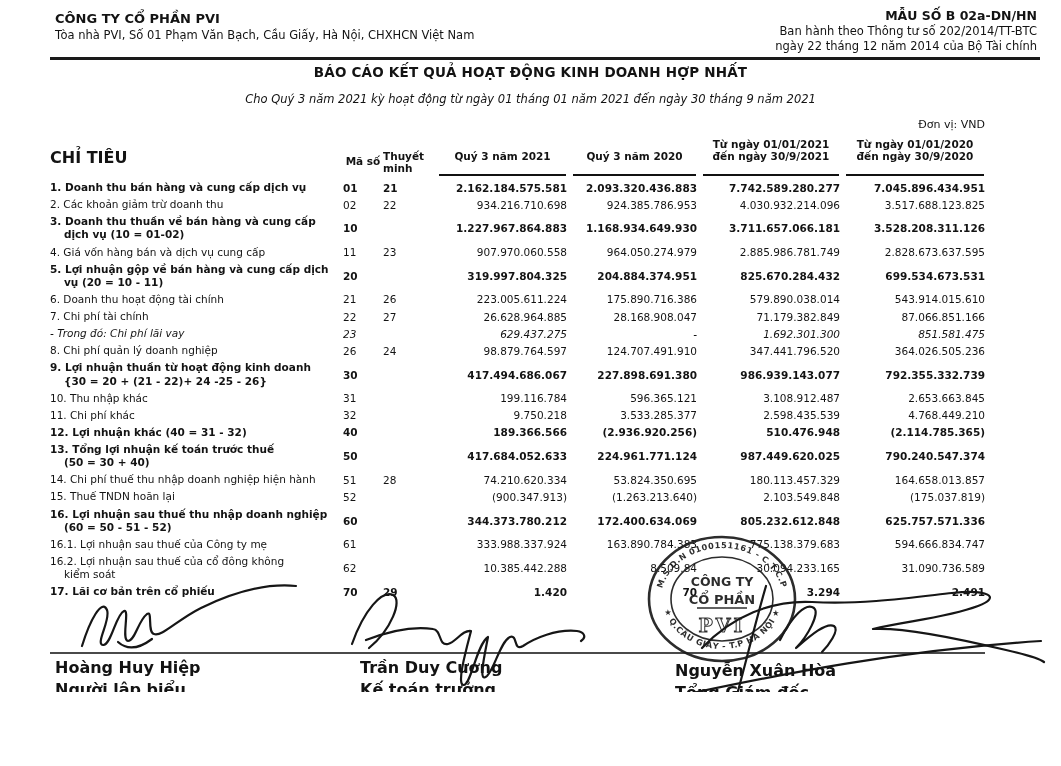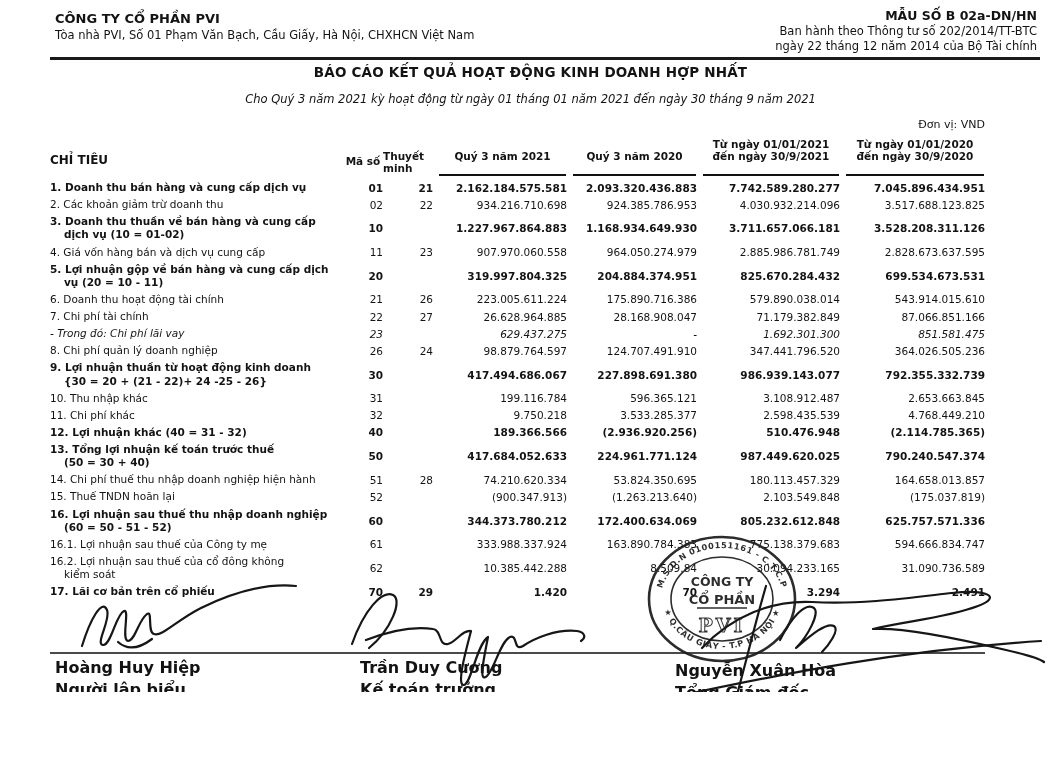--- a/index.html
+++ b/index.html
@@ -16,28 +16,28 @@
   .form-code{font-weight:bold;font-size:12.5px;}
   .form-line{font-size:11.5px;}
   .top-rule{position:absolute;left:50px;top:57px;width:990px;height:2.5px;background:#1a1a1a;}
   .report-title{position:absolute;left:0;top:64px;width:100%;text-align:center;font-weight:bold;font-size:13.5px;letter-spacing:.2px;}
   .report-subtitle{position:absolute;left:0;top:92px;width:100%;text-align:center;font-style:italic;font-size:11.5px;}
   .unit-line{position:absolute;right:76px;top:118px;font-size:11px;}
   
   .fin-table{position:absolute;left:50px;top:132px;width:935px;font-size:10.5px;}
   .trow,.thead{display:grid;grid-template-columns:293px 40px 50px 134px 130px 143px 145px;align-items:center;}
   .thead{align-items:end;padding-bottom:3px;min-height:44px;font-weight:bold;}
-  .h-label{padding-bottom:9px;font-size:12px;margin-top:6px;}
+  .h-label{padding-bottom:9px;font-size:16px;margin-top:6px;}
   .h-code{text-align:center;padding-bottom:9px;}
   .h-note{white-space:pre-line;line-height:1.15;padding-bottom:2px;}
   .h-num{text-align:center;white-space:pre-line;line-height:1.15;border-bottom:2px solid #111;
          margin-left:6px;margin-right:1px;padding-bottom:12px;}
   .trow{padding:2px 0;}
   .c-label{padding-left:14px;text-indent:-14px;white-space:pre-line;line-height:1.25;}
-  .c-code,.c-note{text-align:right;}
+  .c-code,.c-note{text-align:left;}
   .num{text-align:right;font-variant-numeric:tabular-nums;}
   .trow.bold{font-weight:bold;}
   .trow.italic{font-style:italic;}
   
   .sig-rule{position:absolute;left:50px;top:652px;width:935px;height:1.6px;background:#4a4a4a;}
   .signer{position:absolute;font-size:16px;font-weight:bold;line-height:1.35;}
   .signer-1{left:55px;top:657px;}
   .signer-2{left:360px;top:657px;}
   .signer-3{left:675px;top:660px;}
   .date-line{position:absolute;left:675px;top:700px;font-style:italic;font-size:11.5px;font-weight:normal;}

